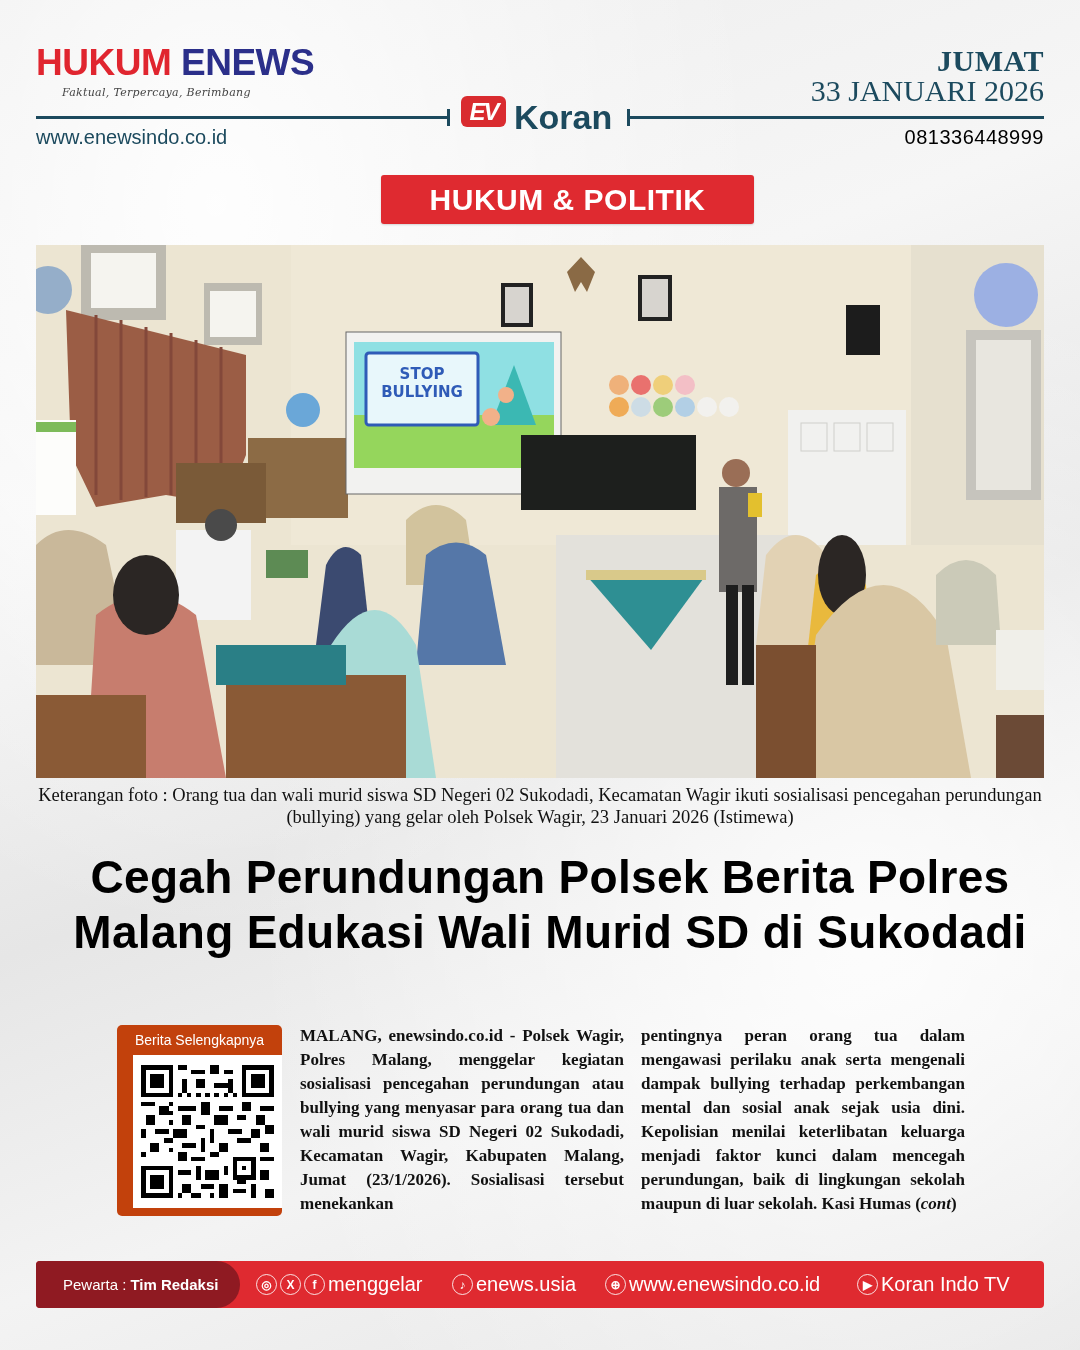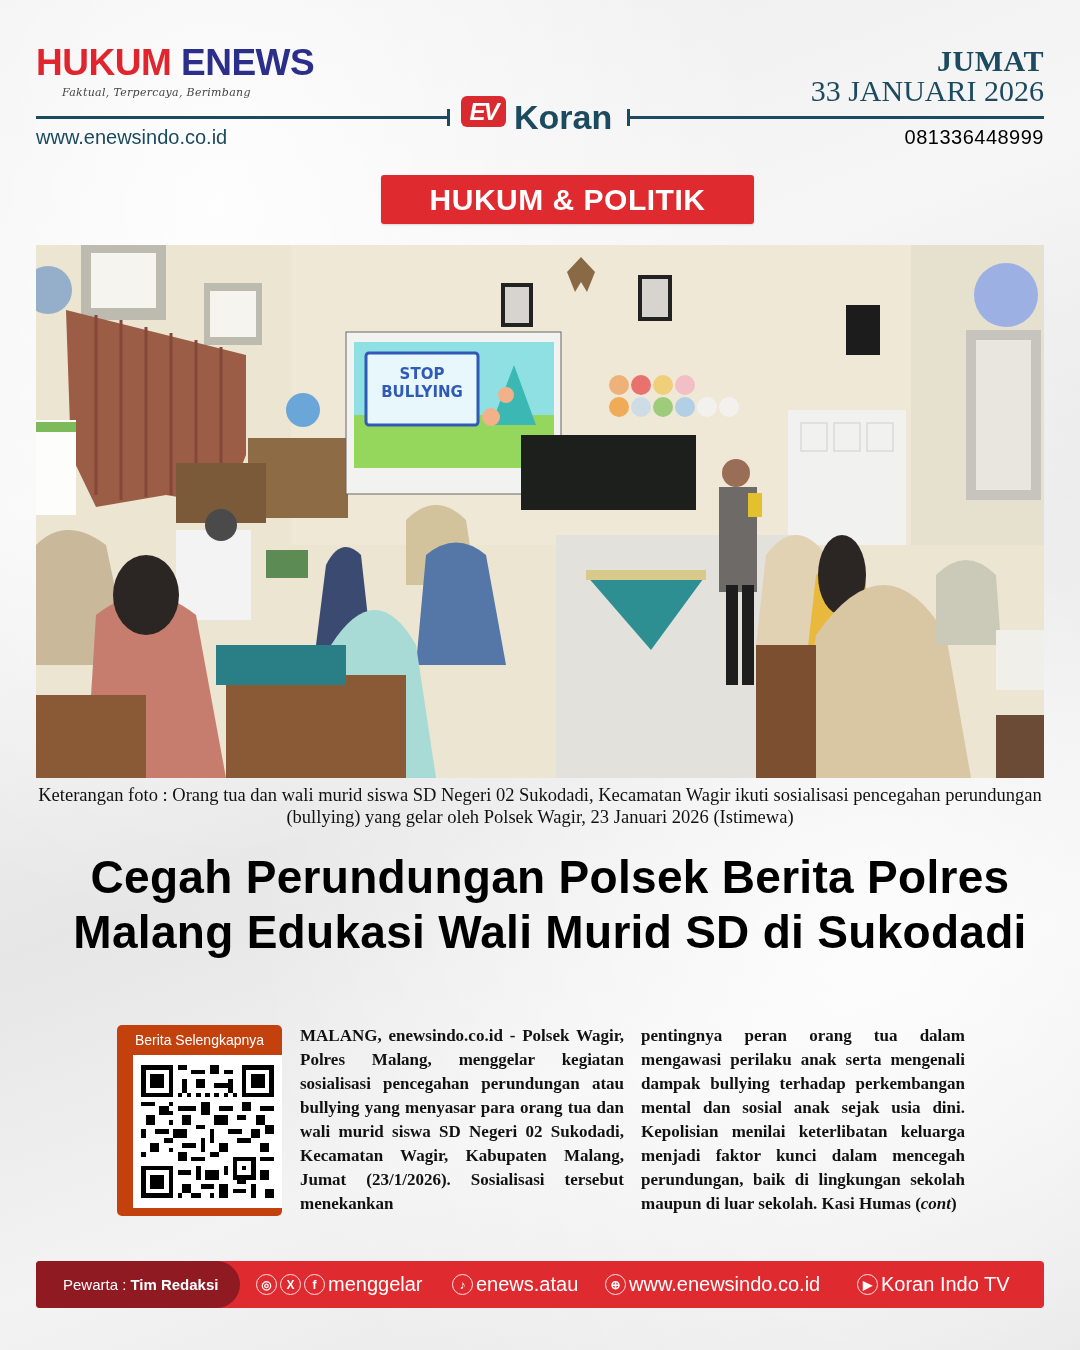--- a/index.html
+++ b/index.html
@@ -287,21 +287,21 @@
 
 <div class="abs social" style="left:256px;">
   <span class="ic">◎</span>
   <span class="ic">X</span>
   <span class="ic">f</span>
   <span>menggelar</span>
 </div>
 
 <div class="abs social" style="left:452px;">
   <span class="ic">♪</span>
-  <span>enews.atau</span>
+  <span>enews.usia</span>
 </div>
 
 <div class="abs social" style="left:605px;">
   <span class="ic">⊕</span>
   <span>www.enewsindo.co.id</span>
 </div>
 
 <div class="abs social" style="left:857px;">
   <span class="ic">▶</span>
   <span>Koran Indo TV</span>

